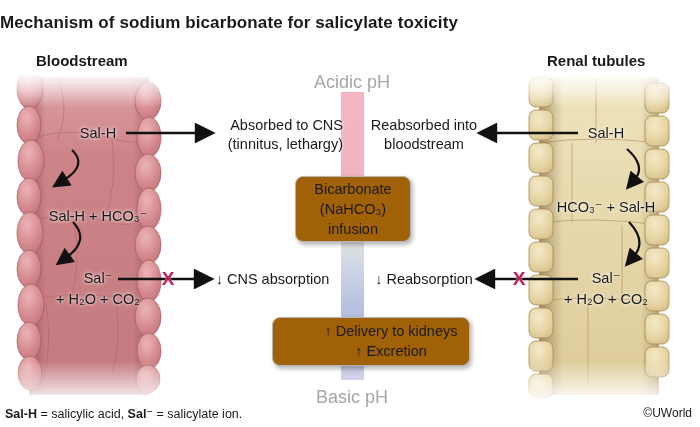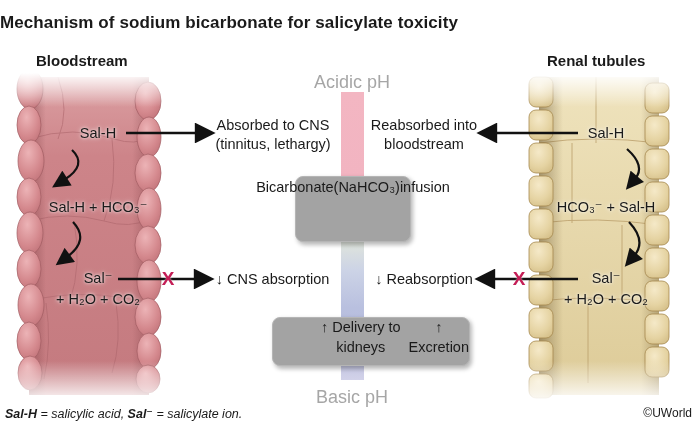--- a/index.html
+++ b/index.html
@@ -33,28 +33,28 @@
   .lbl{
     position:absolute;text-align:center;font-size:14.5px;line-height:19px;z-index:6;
     text-shadow:0 0 3px rgba(255,255,255,.85),0 0 6px rgba(255,255,255,.6);
   }
   .xmark{
     position:absolute;z-index:7;font-size:19px;font-weight:bold;color:var(--x-mark);
     transform:translate(-50%,-54%);line-height:1;z-index:7;
     text-shadow:0 0 2px rgba(255,255,255,.7);
   }
   .box{
-    position:absolute;background:#a3a3a3;border:1px solid #b5b5b5;border-radius:8px;
+    position:absolute;background:#a16207;border:1px solid #b5b5b5;border-radius:8px;
     box-shadow:2px 2.5px 4px rgba(0,0,0,.28);z-index:7;text-align:center;
-    font-size:14.5px;line-height:20px;display:flex;flex-direction:row;justify-content:center;
+    font-size:14.5px;line-height:20px;display:flex;flex-direction:column;justify-content:center;
   }
   .box.bicarb{left:295px;top:176px;width:114px;height:64px;}
   .box.delivery{left:272px;top:317px;width:156px;height:47px;line-height:19.5px;padding-left:40px;}
   .footnote{
-    position:absolute;left:5px;top:406px;font-size:12.5px;white-space:pre-wrap;z-index:6;font-style:italic;
+    position:absolute;left:5px;top:406px;font-size:12.5px;white-space:pre-wrap;z-index:6;
   }
   .footnote b{font-weight:bold;}
   .credit{position:absolute;right:8px;top:406px;font-size:12px;z-index:6;margin-left:12px;}
 </style>
 </head>
 <body>
 
 <div class="canvas">
 
   <div class="title">Mechanism of sodium bicarbonate for salicylate toxicity</div>
@@ -203,30 +203,30 @@
       <path d="M73,222 Q90,240 67,257" marker-end="url(#ah)"></path>
       <path d="M627,149 Q646,166 635,179" marker-end="url(#ah)"></path>
       <path d="M629,222 Q647,241 634,256" marker-end="url(#ah)"></path>
     </g>
   </svg>
 
   <span class="xmark" style="left:168px;top:279px;">X</span>
   <span class="xmark" style="left:519px;top:279px;">X</span>
 
   <div class="lbl" style="left:28px;top:124px;width:140px;">Sal-H</div>
-  <div class="lbl" style="left:28px;top:198px;width:140px;">Sal-H + HCO₃⁻</div>
+  <div class="lbl" style="left:28px;top:207px;width:140px;">Sal-H + HCO₃⁻</div>
   <div class="lbl" style="left:28px;top:269px;width:140px;">Sal⁻</div>
   <div class="lbl" style="left:28px;top:290px;width:140px;">+ H₂O + CO₂</div>
 
   <div class="lbl" style="left:536px;top:124px;width:140px;">Sal-H</div>
   <div class="lbl" style="left:536px;top:198px;width:140px;">HCO₃⁻ + Sal-H</div>
   <div class="lbl" style="left:536px;top:269px;width:140px;">Sal⁻</div>
   <div class="lbl" style="left:536px;top:290px;width:140px;">+ H₂O + CO₂</div>
 
-  <div class="lbl" style="left:203px;top:116px;width:140px;">
+  <div class="lbl" style="left:203px;top:116px;width:140px;text-align:right;">
     <div>Absorbed to CNS</div>
     <div>(tinnitus, lethargy)</div>
   </div>
   <div class="lbl" style="left:361px;top:116px;width:126px;">
     <div>Reabsorbed into</div>
     <div>bloodstream</div>
   </div>
   <div class="lbl" style="left:200px;top:270px;width:145px;text-align:center;">↓ CNS absorption</div>
   <div class="lbl" style="left:361px;top:270px;width:126px;">↓ Reabsorption</div>
 

